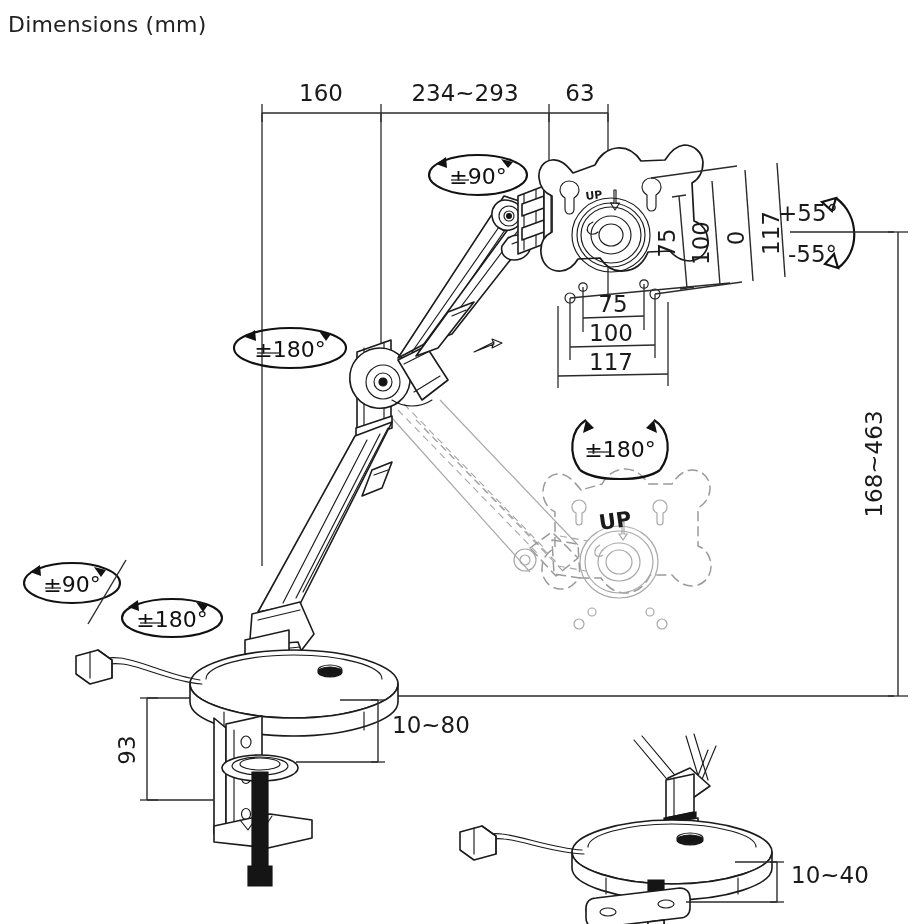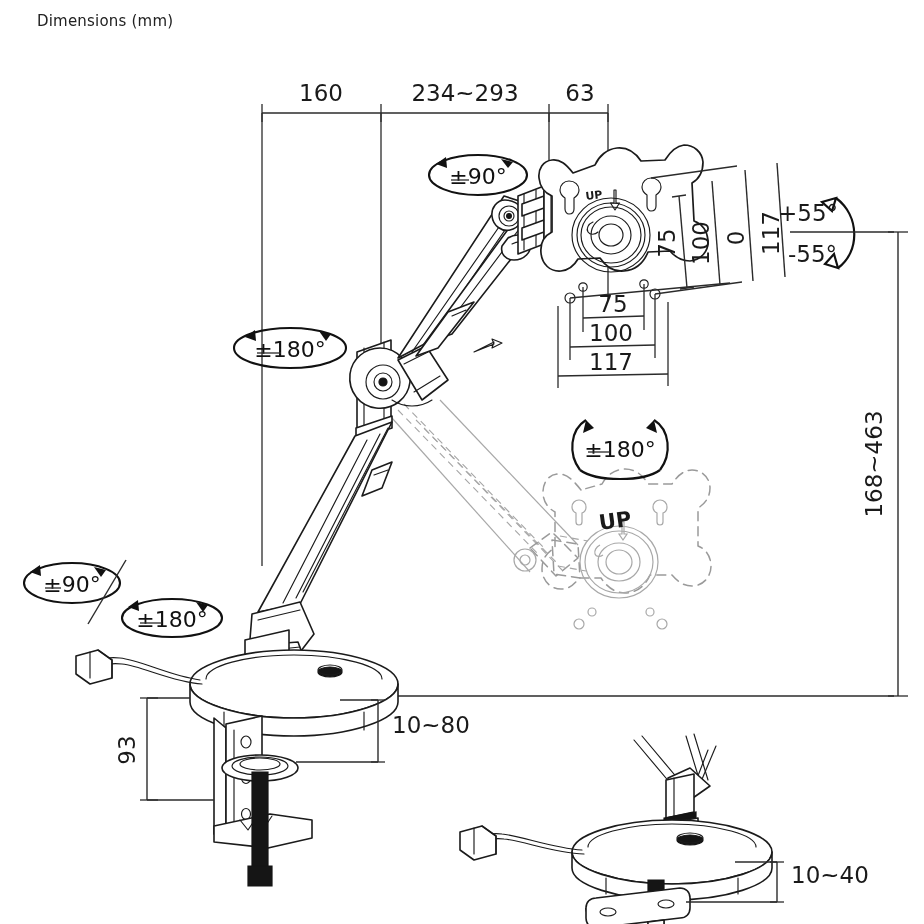--- a/index.html
+++ b/index.html
@@ -7,23 +7,22 @@
   body{
     width:924px;height:924px;
     font-family:"DejaVu Sans","Liberation Sans",sans-serif;
     color:#1a1a1a;
     overflow:hidden;
     position:relative;
   }
   #sheet{position:relative;width:924px;height:924px;}
   #page-title{
     position:absolute;left:8px;top:12px;
-    font-size:15px;letter-spacing:.2px;color:#222;
+    font-size:22px;letter-spacing:.2px;color:#222;
     white-space:nowrap;
-    margin-left:29px;
   }
   svg#drawing{position:absolute;left:0;top:0;width:924px;height:924px;display:block;}
   .dimtxt{font-family:"DejaVu Sans","Liberation Sans",sans-serif;font-size:23px;fill:#1a1a1a;}
   .dimtxt-sm{font-family:"DejaVu Sans","Liberation Sans",sans-serif;font-size:21px;fill:#1a1a1a;}
   .angtxt{font-family:"DejaVu Sans","Liberation Sans",sans-serif;font-size:22px;fill:#111;}
   .dimline{stroke:#2b2b2b;stroke-width:1.4;fill:none;}
   .extline{stroke:#2b2b2b;stroke-width:1.3;fill:none;}
   .arc{stroke:#111;stroke-width:2.2;fill:none;}
   .ell{stroke:#111;stroke-width:2.1;fill:none;}
   .part{stroke:#1b1b1b;stroke-width:1.7;fill:#ffffff;stroke-linejoin:round;stroke-linecap:round;}

